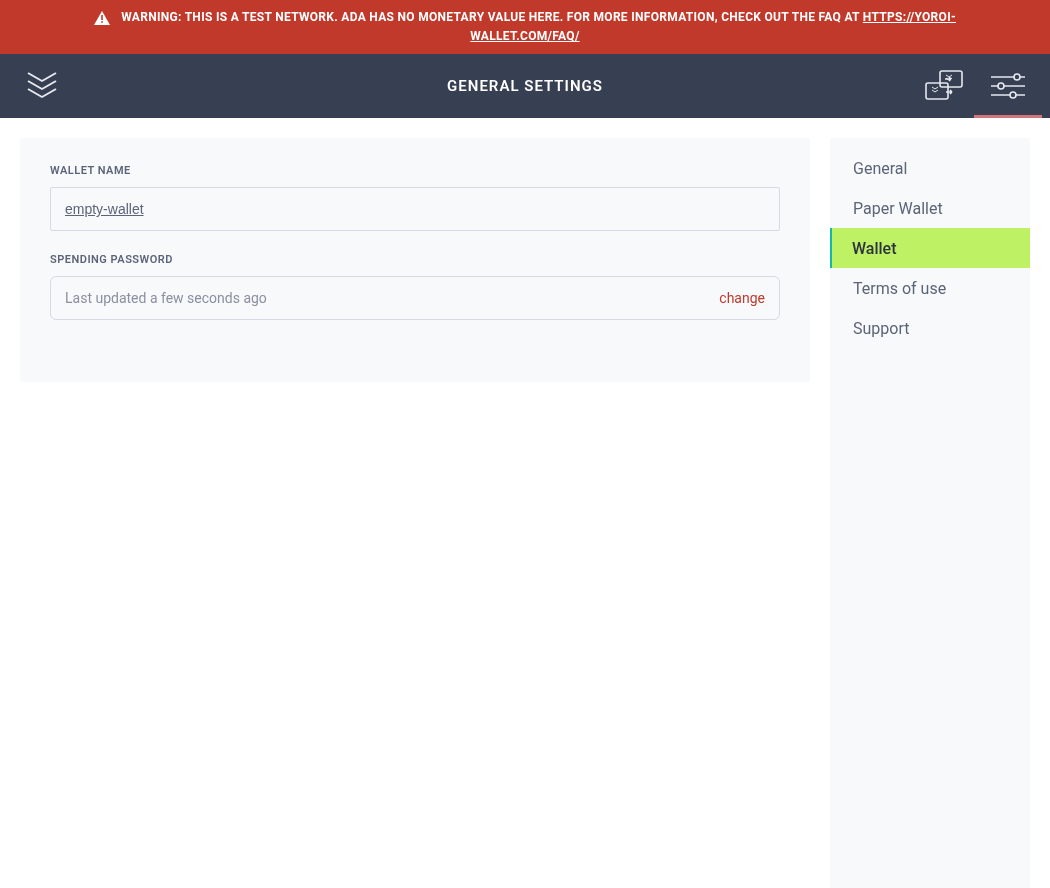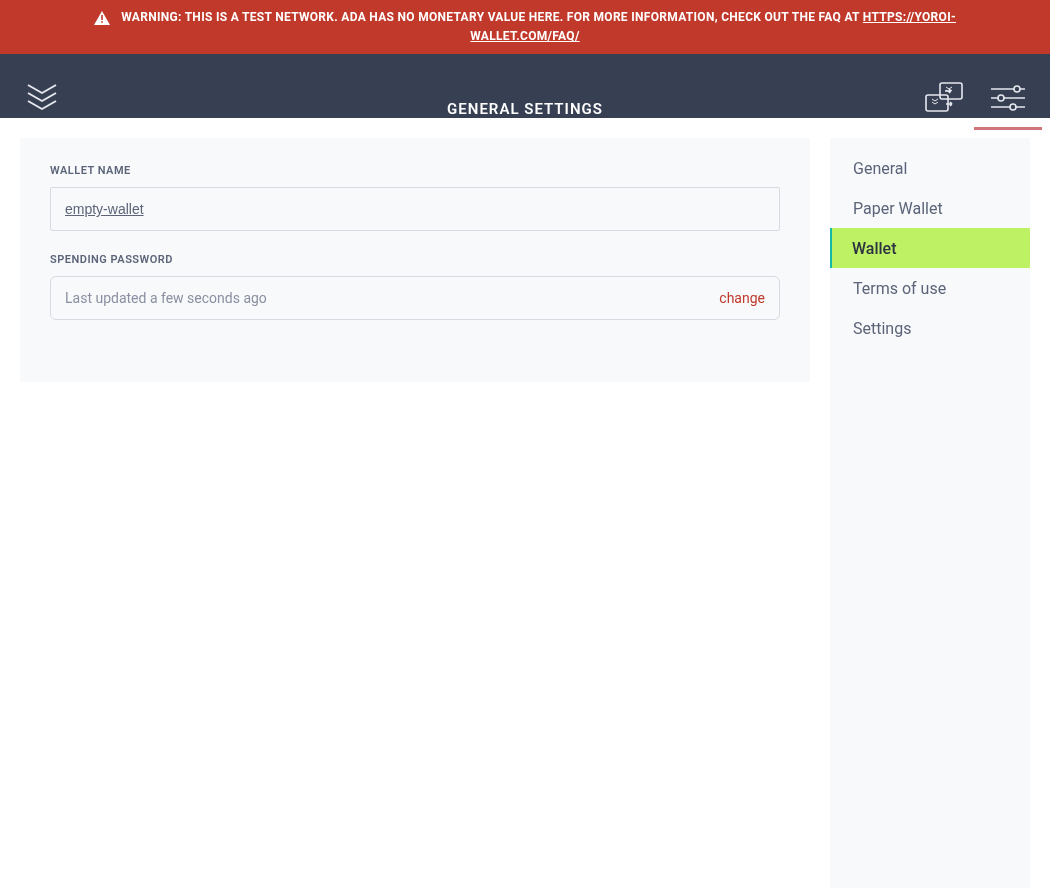--- a/index.html
+++ b/index.html
@@ -24,21 +24,21 @@
     margin-right: 8px;
   }
   .banner a { color: #ffffff; text-decoration: underline; }
 
   
   .topbar {
     width: 100%;
     height: 64px;
     background: #373f52;
     display: flex;
-    align-items: flex-end;
+    align-items: center;
     justify-content: space-between;
     padding: 0 22px 0 22px;
     position: relative;
   }
   .topbar-title {
     position: absolute;
     left: 0; right: 0;
     text-align: center;
     color: #ffffff;
     font-size: 15px;
@@ -213,17 +213,17 @@
     <div class="side-item">
       <span>Paper Wallet</span>
     </div>
     <div class="side-item active">
       <span>Wallet</span>
     </div>
     <div class="side-item">
       <span>Terms of use</span>
     </div>
     <div class="side-item">
-      <span>Settings</span>
+      <span>Support</span>
     </div>
   </div>
 
 </div>
 
 </body></html>

